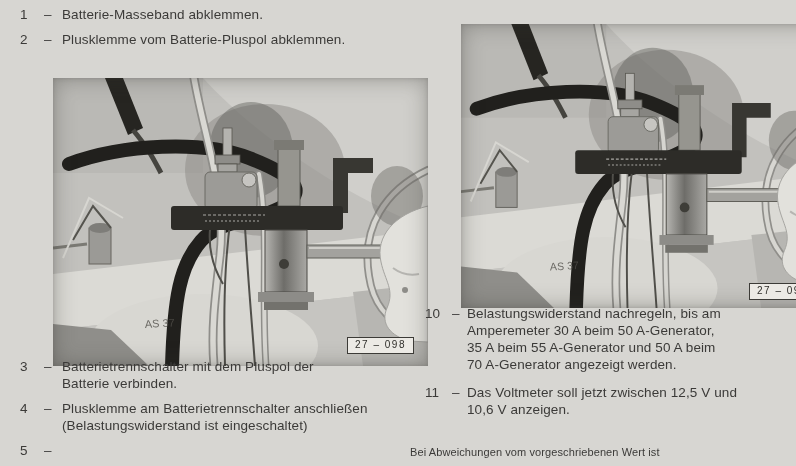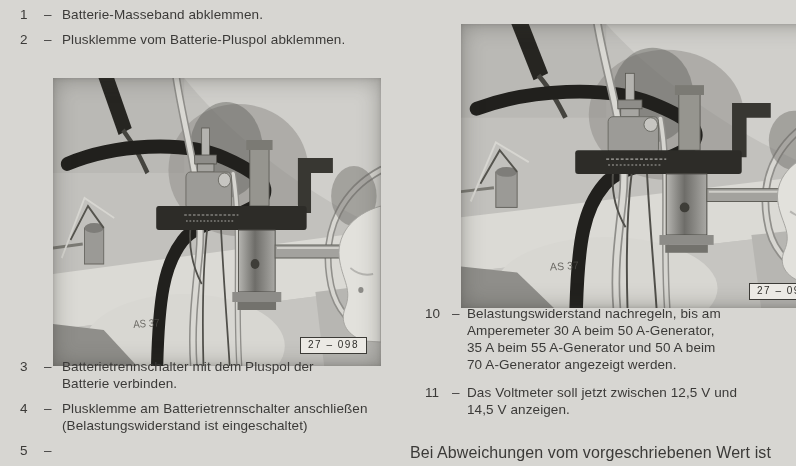--- a/index.html
+++ b/index.html
@@ -12,28 +12,28 @@
   .steps{position:absolute;color:#3b3a38;font-size:13.5px;line-height:17px;
          letter-spacing:.1px;}
   .step{display:flex;align-items:flex-start;margin-bottom:8px;}
   .step .num{flex:0 0 24px;}
   .step .dash{flex:0 0 18px;}
   .step .lines{flex:1 1 auto;}
   .steps-right .step .num{flex:0 0 27px;margin-left:15px;}
   .steps-right .step .dash{flex:0 0 15px;}
   .steps-right .step{margin-bottom:11px;}
   .note{position:absolute;left:410px;top:444px;width:380px;color:#3b3a38;
-        font-size:16px;line-height:17px;letter-spacing:.1px;margin:0;}
+        font-size:11px;line-height:17px;letter-spacing:.1px;margin:0;}
 
   
   .photo{position:absolute;background:#c2c1bd;overflow:hidden;}
   .photo svg{display:block;width:100%;height:100%;}
   .photo::after{content:"";position:absolute;inset:0;pointer-events:none;
         box-shadow:inset 0 0 22px rgba(55,54,50,.38), inset 0 0 4px rgba(70,69,65,.25);}
-  .photo-left{left:13px;top:62px;width:328px;height:288px;text-align:right;}
+  .photo-left{left:13px;top:62px;width:375px;height:288px;text-align:right;}
   .photo-right{left:421px;top:8px;width:363px;height:284px;}
   .photo-label{position:absolute;background:#eceae5;border:1px solid #3c3b37;
         color:#2f2e2a;font-size:10px;letter-spacing:1.5px;padding:1px 7px 2px;
         line-height:12px;z-index:2;}
   .photo-left .photo-label{right:14px;bottom:12px;}
   .photo-right .photo-label{right:8px;bottom:8px;}
 </style>
 </head>
 <body>
 
@@ -188,20 +188,20 @@
         <div>Amperemeter 30 A beim 50 A-Generator,</div>
         <div>35 A beim 55 A-Generator und 50 A beim</div>
         <div>70 A-Generator angezeigt werden.</div>
       </div>
     </div>
     <div class="step">
       <span class="num">11</span>
       <span class="dash">–</span>
       <div class="lines">
         <div>Das Voltmeter soll jetzt zwischen 12,5 V und</div>
-        <div>14,5 V anzeigen.</div>
+        <div>10,6 V anzeigen.</div>
       </div>
     </div>
   </section>
 
   <p class="note">Bei Abweichungen vom vorgeschriebenen Wert ist</p>
 
 </div>
 
 </body></html>

